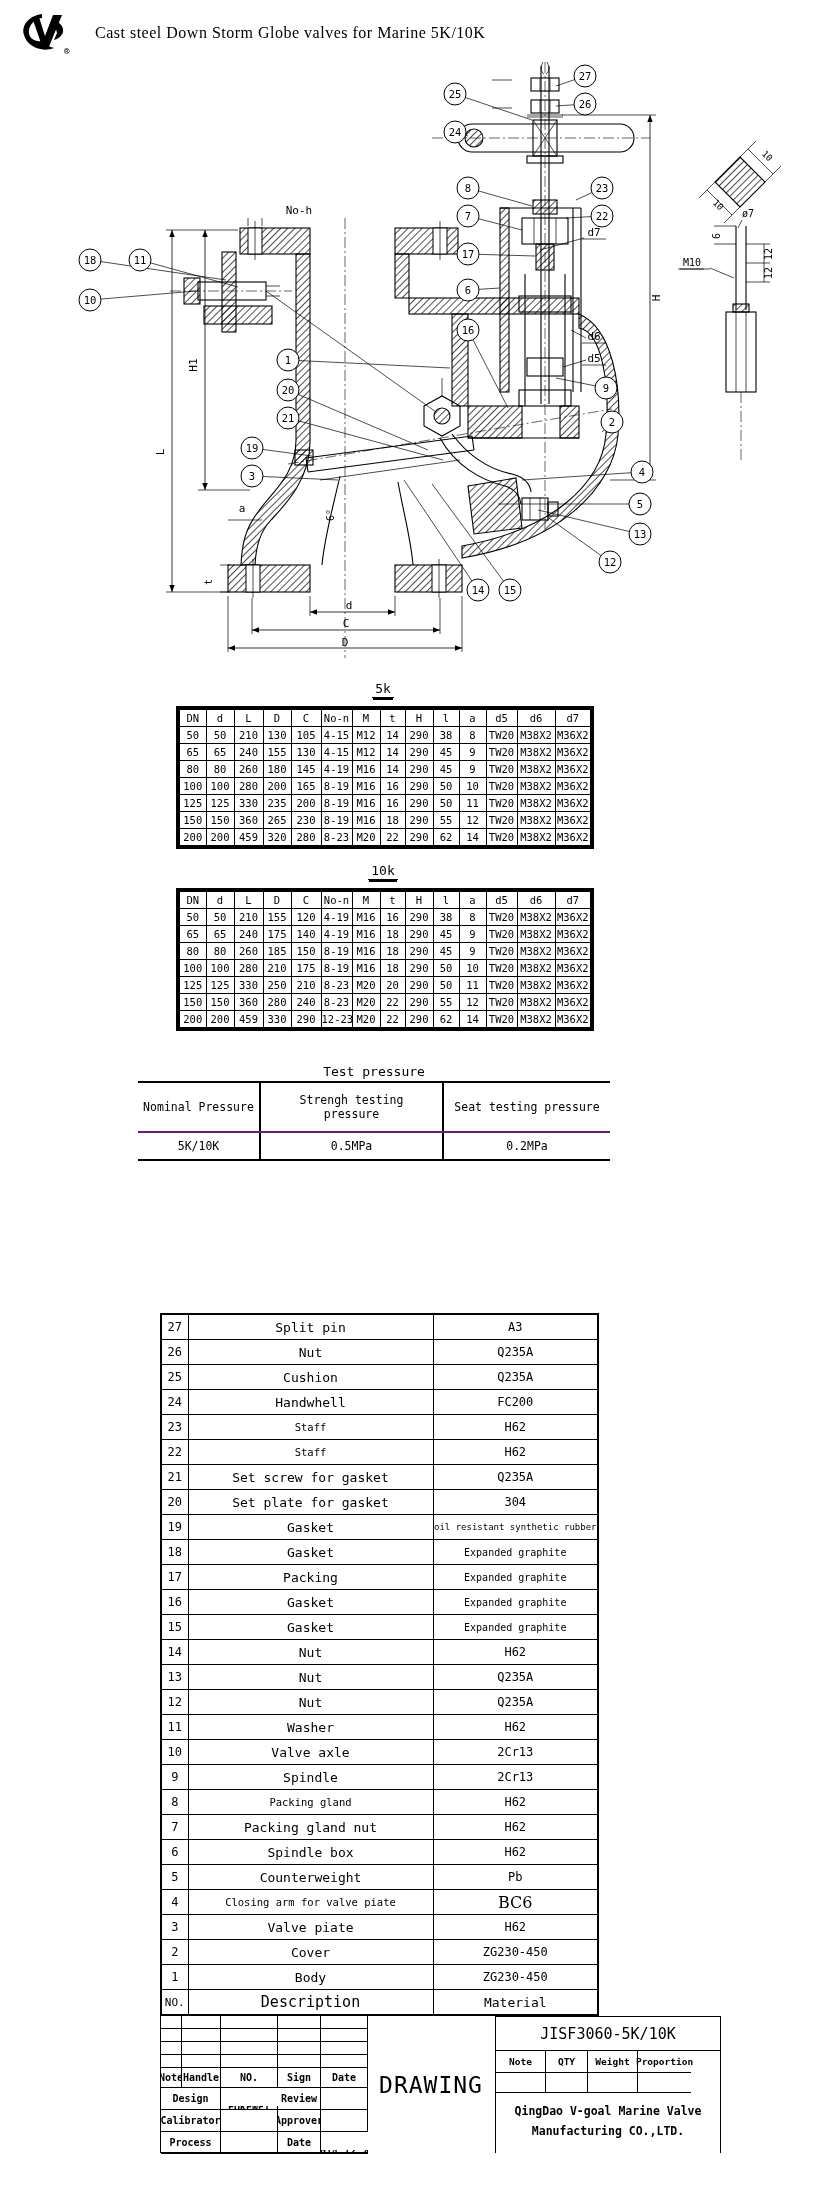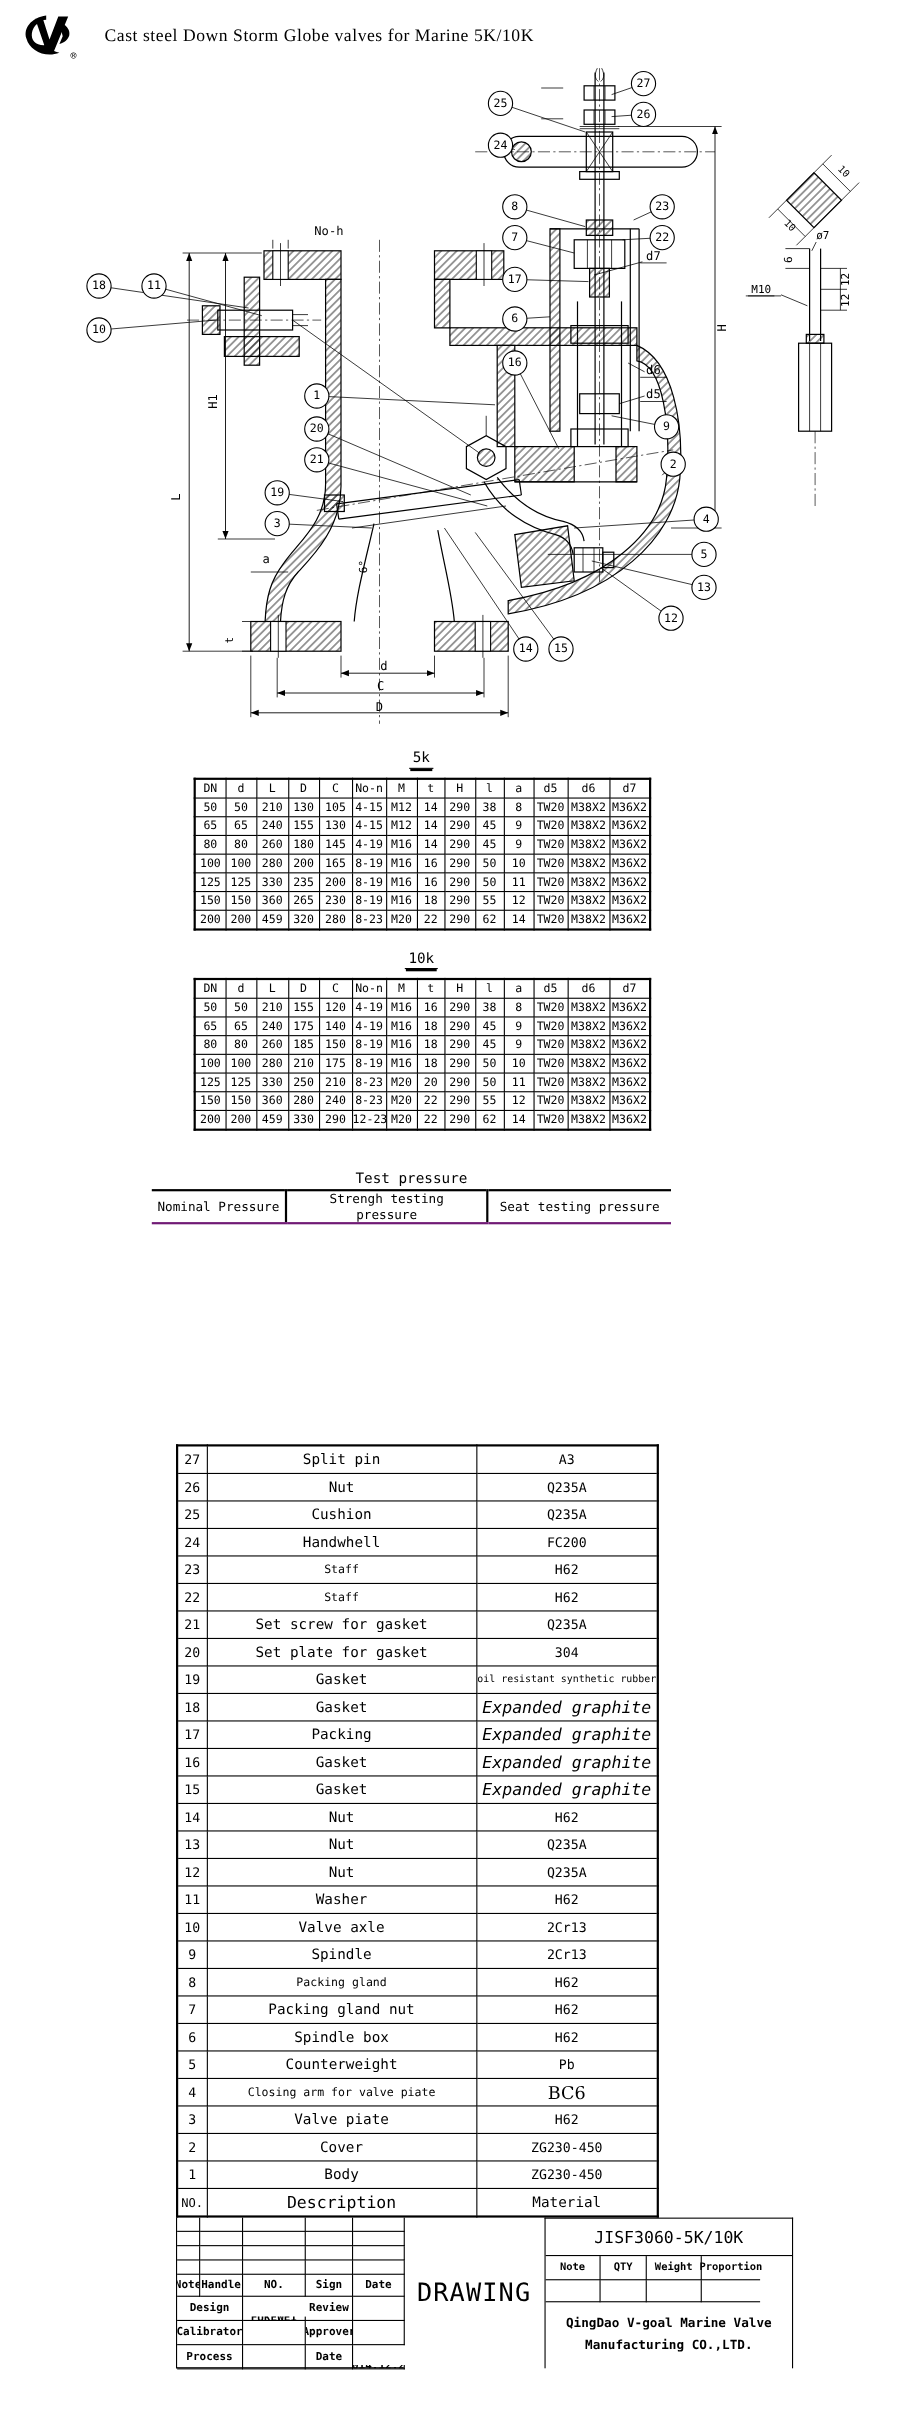--- a/index.html
+++ b/index.html
@@ -20,42 +20,42 @@
   #dwg .cl{stroke:#000;stroke-width:.6;fill:none;stroke-dasharray:11 3 2 3;}
   #dwg .w{fill:#fff;stroke:#000;stroke-width:1;}
   #dwg text{font-family:"DejaVu Sans Mono",monospace;fill:#000;}
   #dwg .ct{font-size:10.5px;text-anchor:middle;dominant-baseline:central;}
   #dwg .lbl{text-anchor:middle;}
 
   
   .dimwrap{width:414px;text-align:center;}
   .dimtitle{display:inline-block;font-size:13px;border-bottom:1px solid #000;
             padding:0 3px 1px 3px;box-shadow:0 3px 0 -1px #000;margin-bottom:8px;}
-  table.dim{border-collapse:collapse;table-layout:fixed;width:414px;border:2px solid #000000;}
+  table.dim{border-collapse:collapse;table-layout:fixed;width:414px;border:4px solid #000000;}
   table.dim td{border:1px solid #000;height:16px;font-size:10.5px;text-align:center;
                padding:0;overflow:hidden;white-space:nowrap;}
   #t5{left:176px;top:678px;} #t10{left:176px;top:860px;}
 
   
   #tp{left:138px;top:1064px;width:472px;text-align:center;}
   #tp .tptitle{font-size:13px;margin-bottom:2px;}
   table.tp{border-collapse:collapse;table-layout:fixed;width:472px;
            border-top:2px solid #000;border-bottom:2px solid #000;}
   table.tp td{font-size:11.5px;text-align:center;padding:0;white-space:pre-line;}
   table.tp td+td{border-left:2px solid #000;}
   table.tp tr:first-child td{height:48px;border-bottom:2px solid #701a75;}
   table.tp tr:last-child td{height:26px;}
 
   
   #parts{left:160px;top:1313px;}
   table.pl{border-collapse:collapse;table-layout:fixed;width:437px;border:2px solid #000;}
   table.pl td{border:1px solid #000;height:24px;text-align:center;padding:0;
               overflow:hidden;white-space:nowrap;}
   td.pno{font-size:12px;} td.pdesc{font-size:13px;} td.pmat{font-size:12px;}
-  td.sm{font-size:10.5px;} td.sm1{font-size:15px;font-style:italic;} td.sm2{font-size:9px;}
+  td.sm{font-size:10.5px;} td.sm1{font-size:10px;} td.sm2{font-size:9px;}
   td.serif{font-family:"DejaVu Serif",serif;font-size:16px;}
   td.phno{font-size:11px;} td.phdesc{font-size:15px;} td.phmat{font-size:13px;}
 
   
   #tbl-left{left:160px;top:2016px;width:207px;height:137px;border-left:1.5px solid #000;
             border-bottom:1.5px solid #000;box-sizing:border-box;}
   .tbrow{display:grid;grid-template-columns:21px 39px 57px 43px 47px;box-sizing:border-box;}
   .tbrow>div{border-right:1px solid #000;border-bottom:1px solid #000;box-sizing:border-box;
              display:flex;align-items:center;justify-content:center;font-size:10px;
              font-weight:bold;overflow:hidden;white-space:nowrap;}
@@ -674,20 +674,25 @@
         <col style="width:183px">
         <col style="width:167px">
       </colgroup>
     <tbody>
         <tr>
           <td>Nominal Pressure</td>
           <td>Strengh testing
 pressure</td>
           <td>Seat testing pressure</td>
         </tr>
+        <tr>
+          <td>5K/10K</td>
+          <td>0.5MPa</td>
+          <td>0.2MPa</td>
+        </tr>
       </tbody>
   </table>
 </div>
 
 <div id="parts" class="abs">
   <table class="pl">
     <colgroup>
         <col style="width:27px">
         <col style="width:245px">
         <col style="width:165px">

